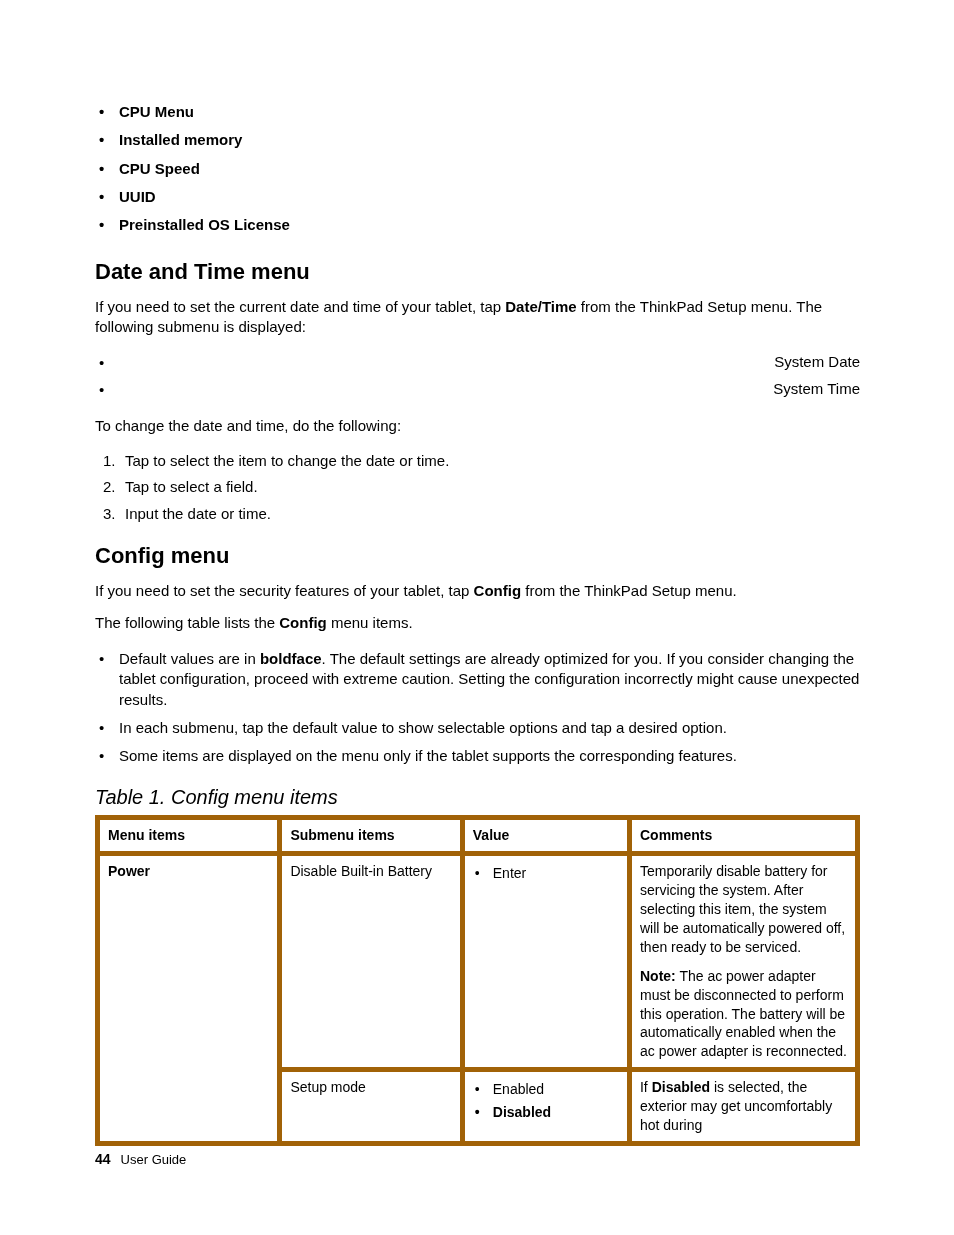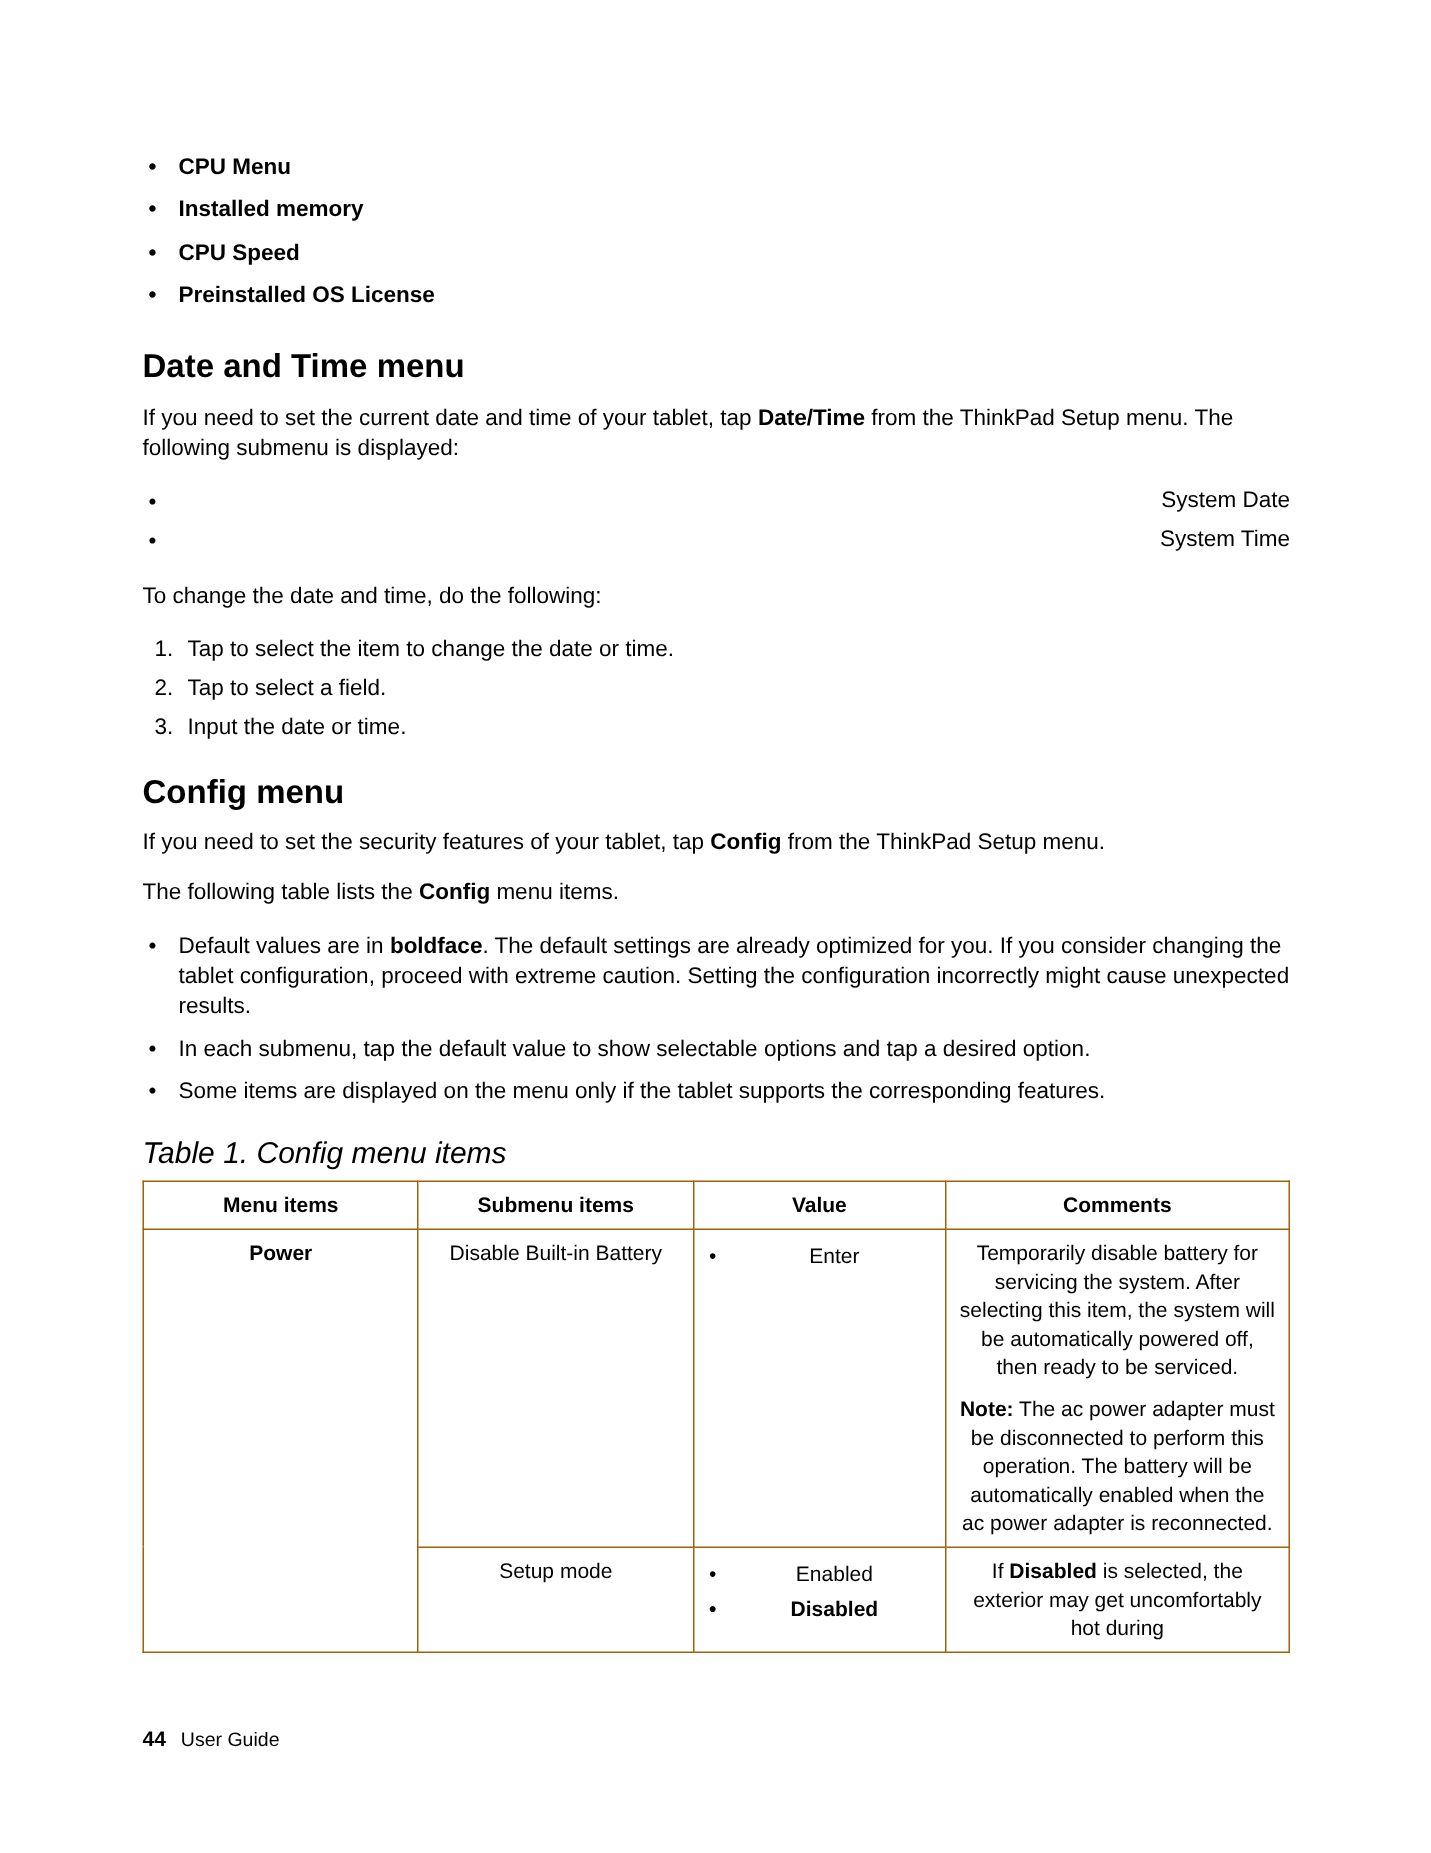--- a/index.html
+++ b/index.html
@@ -85,24 +85,24 @@
     font-style: italic;
     font-size: 20px;
     margin: 6px 0 4px 0;
   }
   table.config {
     border-collapse: collapse;
     width: 100%;
     font-size: 14px;
   }
   table.config th, table.config td {
-    border: 1px solid #a16207;
+    border: 5px solid #a16207;
     vertical-align: top;
     padding: 6px 8px;
-    text-align: center;
+    text-align: left;
   }
   table.config th { font-weight: bold; }
   .val-item {
     position: relative;
     padding: 2px 0 2px 20px;
   }
   .val-item::before {
     content: "•";
     position: absolute;
     left: 2px;
@@ -119,20 +119,21 @@
 </style>
 </head>
 <body>
 
 <div class="page">
 
   <ul class="bold-list">
     <li>CPU Menu</li>
     <li>Installed memory</li>
     <li>CPU Speed</li>
+    <li>UUID</li>
     <li>Preinstalled OS License</li>
   </ul>
 
   <h2 class="section">Date and Time menu</h2>
 
   <p>
     <span>If you need to set the current date and time of your tablet, tap </span><span class="b">Date/Time</span><span> from the ThinkPad Setup menu. The following submenu is displayed:</span>
   </p>
 
   <ul class="plain-list">

